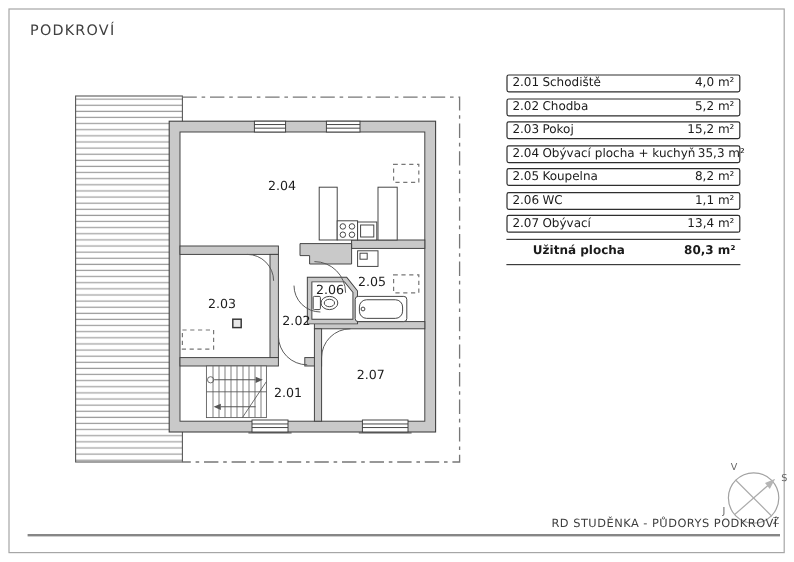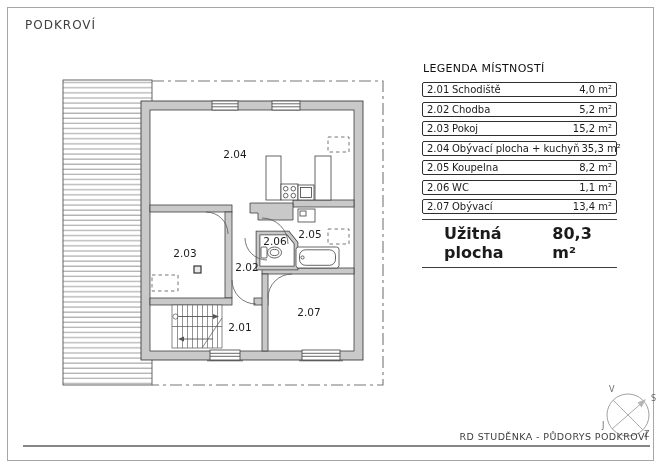--- a/index.html
+++ b/index.html
@@ -11,21 +11,21 @@
   .plan-svg{position:absolute;left:0;top:0;}
   
   .legend{position:absolute;left:422px;top:62px;width:195px;}
   .legend-title{font-size:11px;color:#111;margin:0 0 7px 1px;letter-spacing:.3px;}
   .lrow{height:13px;border:1px solid #2e2e2e;border-radius:2px;margin-bottom:4.5px;
         display:flex;align-items:center;padding:0 4px;font-size:10px;background:#fff;}
   .lrow .num{width:25px;flex-shrink:0;}
   .lrow .name{white-space:nowrap;}
   .lrow .area{margin-left:auto;white-space:nowrap;padding-left:2px;}
   .lsummary{border-top:1px solid #3c3c3c;border-bottom:1px solid #3c3c3c;margin-top:2px;
-            display:flex;align-items:flex-end;font-weight:bold;font-size:16px;
+            display:flex;align-items:flex-end;font-weight:bold;font-size:10px;
             padding:4px 4px 5px 4px;}
   .lsummary .tlabel{margin-left:18px;}
   .lsummary .tarea{margin-left:auto;}
   
   .footer-rule{position:absolute;left:23px;top:445px;width:627px;height:2px;background:#868686;}
   .footer-text{position:absolute;right:14px;top:431px;font-size:9.5px;color:#3d3d3d;letter-spacing:.4px;}
 </style>
 </head>
 <body>
 
@@ -160,21 +160,20 @@
     <g font-size="8" fill="#666" font-family="DejaVu Sans, sans-serif">
       <text x="609" y="392">V</text>
       <text x="651" y="401">S</text>
       <text x="602" y="428">J</text>
       <text x="644" y="437">Z</text>
     </g>
   </g>
 </svg>
 
 <div class="legend">
-  <div class="legend-title">LEGENDA MÍSTNOSTÍ</div>
 
   <div class="lrow">
     <span class="num">2.01</span>
     <span class="name">Schodiště</span>
     <span class="area">4,0 m²</span>
   </div>
   <div class="lrow">
     <span class="num">2.02</span>
     <span class="name">Chodba</span>
     <span class="area">5,2 m²</span>

